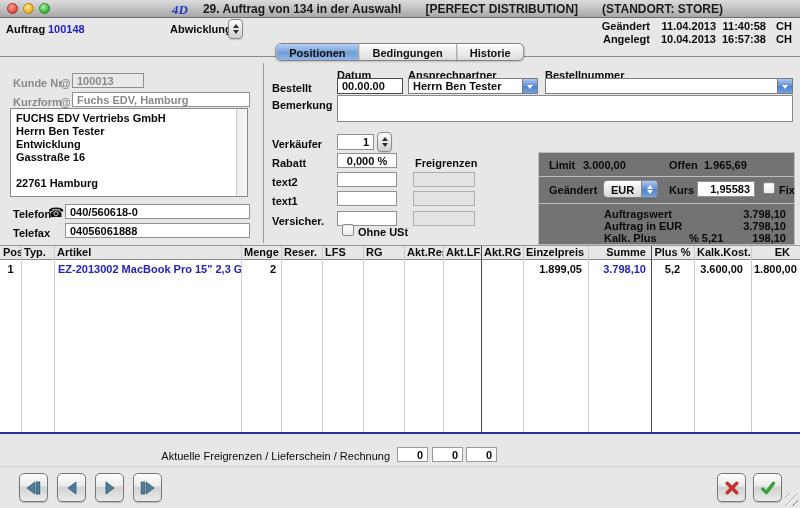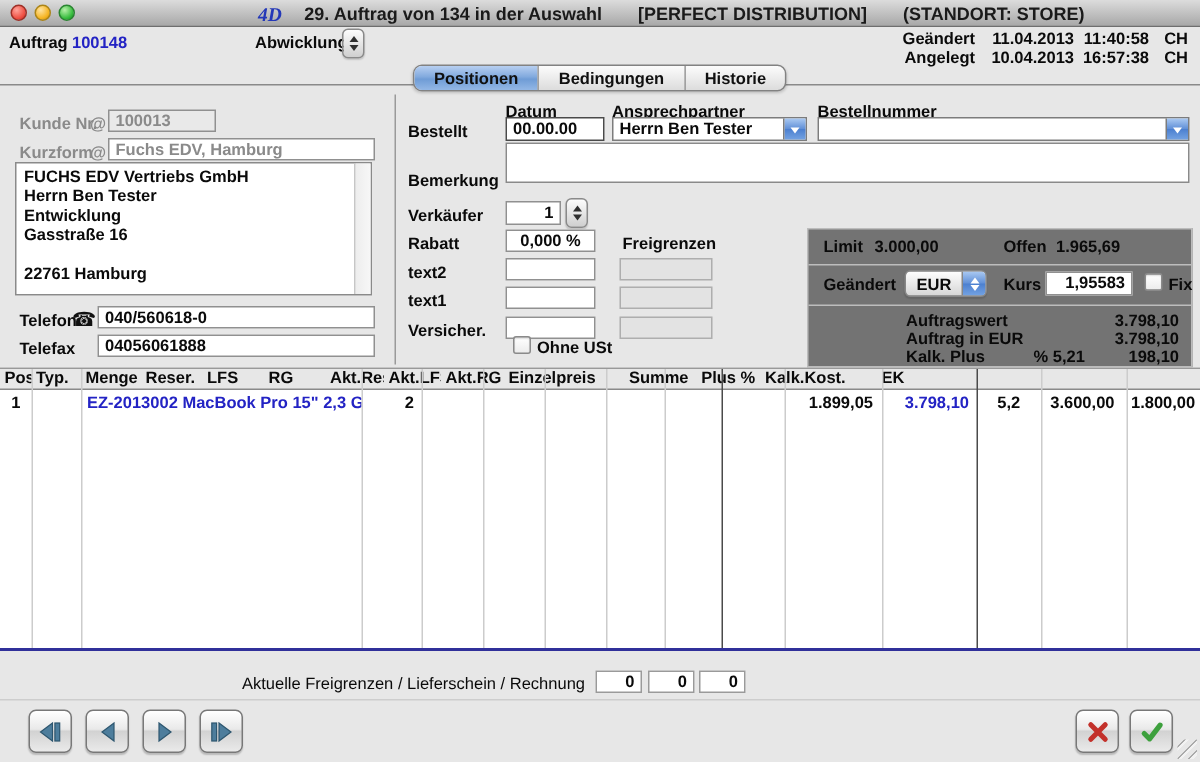--- a/index.html
+++ b/index.html
@@ -204,21 +204,21 @@
       <i></i>
     </span>
 </div>
 <div class="combo" style="left:545px; top:78px; width:248px;">
   <span class="ctxt"></span>
   <span class="arrowbtn">
       <i></i>
     </span>
 </div>
 
-<div class="lbl" style="left:272px; top:99px;margin-top:16px;">Bemerkung</div>
+<div class="lbl" style="left:272px; top:99px;">Bemerkung</div>
 <div class="tarea" style="left:337px; top:95px; width:456px; height:27px;"></div>
 
 <div class="lbl" style="left:272px; top:138px;">Verkäufer</div>
 <div class="fld right" style="left:337px; top:134px; width:37px; height:16px;">1</div>
 <div class="stepper" style="left:377px; top:132px; height:20px;">
   <span class="tri-up"></span>
   <span class="tri-down"></span>
 </div>
 
 <div class="lbl" style="left:272px; top:157px;">Rabatt</div>
@@ -267,20 +267,21 @@
   <span class="tval" style="top:67px;">3.798,10</span>
   <span class="tlbl" style="left:65px; top:79px;">Kalk. Plus</span>
   <span class="tlbl" style="left:150px; top:79px;">% 5,21</span>
   <span class="tval" style="top:79px;">198,10</span>
 </div>
 
 <div class="ptable">
   <div class="thead">
     <span class="th" style="width:21px;">Pos.</span>
     <span class="th" style="width:33px;">Typ.</span>
+    <span class="th" style="width:187px;">Artikel</span>
     <span class="th" style="width:40px;">Menge</span>
     <span class="th" style="width:41px;">Reser.</span>
     <span class="th" style="width:41px;">LFS</span>
     <span class="th" style="width:41px;">RG</span>
     <span class="th" style="width:39px;">Akt.Res</span>
     <span class="th" style="width:38px;">Akt.LFS</span>
     <span class="th" style="width:42px;">Akt.RG</span>
     <span class="th r" style="width:65px; padding-right:5px;">Einzelpreis</span>
     <span class="th r" style="width:63px; padding-right:5px;">Summe</span>
     <span class="th c" style="width:43px;">Plus %</span>

